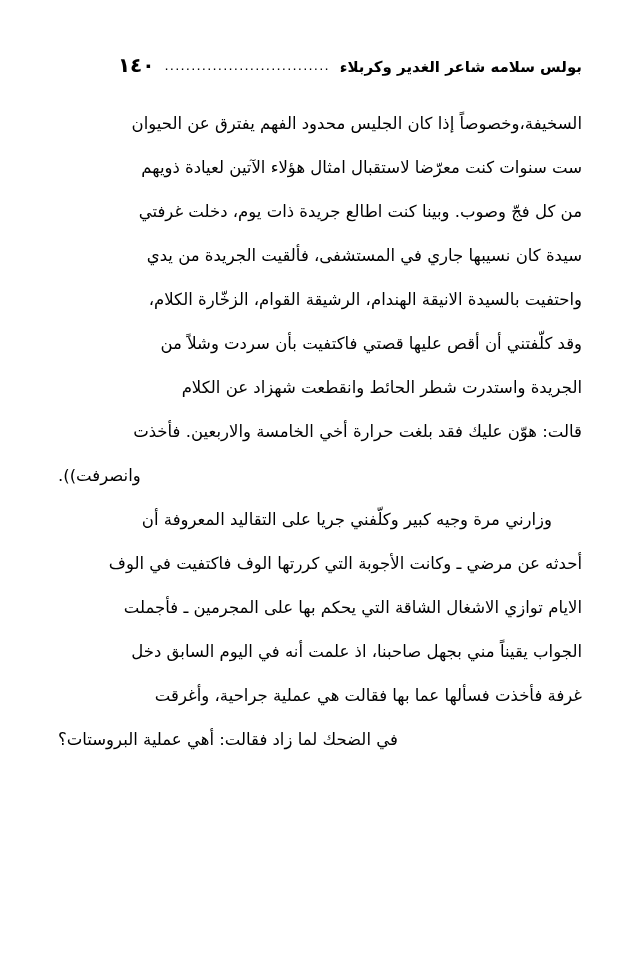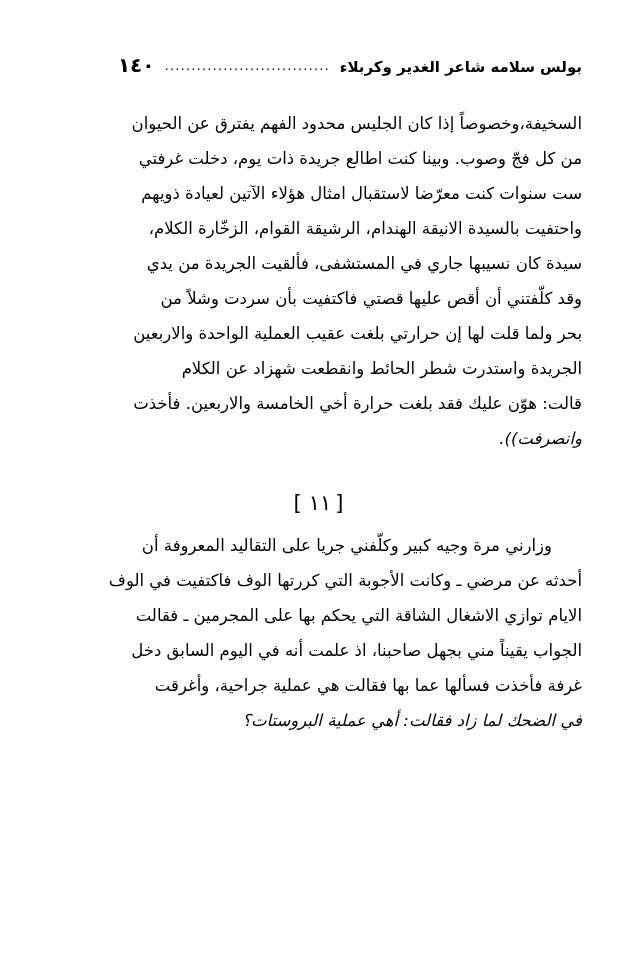--- a/index.html
+++ b/index.html
@@ -59,26 +59,25 @@
   
   .body-block {
     margin-top: 30px;
     font-size: 16.5px;
     line-height: 2.12;
     text-align: justify;
     text-justify: inter-word;
     direction: rtl;
   }
   .body-block p {
-    margin: 0 0 0 0;
+    margin: 9px 0 0 0;
     text-align: justify;
   }
   .body-block p.last-line {
-    text-align: right;
-    font-style: italic;
+    text-align: left;
   }
   
   .section-marker {
     text-align: center;
     font-size: 21px;
     letter-spacing: 3px;
     margin: 34px 0 14px 0;
     direction: rtl;
   }
   .section-marker .brk {
@@ -96,37 +95,33 @@
 
   <div class="header">
     <span class="header-title">بولس سلامه شاعر الغدير وكربلاء</span>
     <span class="header-dots">...............................</span>
     <span class="header-page">١٤٠</span>
   </div>
   <div class="header-rule"></div>
 
   <div class="body-block">
     <p>السخيفة،وخصوصاً إذا كان الجليس محدود الفهم يفترق عن الحيوان</p>
+    <p>ست سنوات كنت معرّضا لاستقبال امثال هؤلاء الآتين لعيادة ذويهم</p>
     <p>من كل فجّ وصوب. وبينا كنت اطالع جريدة ذات يوم، دخلت غرفتي</p>
-    <p>ست سنوات كنت معرّضا لاستقبال امثال هؤلاء الآتين لعيادة ذويهم</p>
+    <p>سيدة كان نسيبها جاري في المستشفى، فألقيت الجريدة من يدي</p>
     <p>واحتفيت بالسيدة الانيقة الهندام، الرشيقة القوام، الزخّارة الكلام،</p>
-    <p>سيدة كان نسيبها جاري في المستشفى، فألقيت الجريدة من يدي</p>
     <p>وقد كلّفتني أن أقص عليها قصتي فاكتفيت بأن سردت وشلاً من</p>
-    <p>بحر ولما قلت لها إن حرارتي بلغت عقيب العملية الواحدة والاربعين</p>
     <p>الجريدة واستدرت شطر الحائط وانقطعت شهزاد عن الكلام</p>
     <p>قالت: هوّن عليك فقد بلغت حرارة أخي الخامسة والاربعين. فأخذت</p>
     <p class="last-line">وانصرفت)).</p>
   </div>
 
-  <div class="section-marker">
-    <span class="brk">[</span><span>١١</span><span class="brk">]</span>
-  </div>
 
   <div class="body-block" style="margin-top:0">
     <p class="para-indent">وزارني مرة وجيه كبير وكلّفني جريا على التقاليد المعروفة أن</p>
     <p>أحدثه عن مرضي ـ وكانت الأجوبة التي كررتها الوف فاكتفيت في الوف</p>
-    <p>الايام توازي الاشغال الشاقة التي يحكم بها على المجرمين ـ فقالت</p>
+    <p>الايام توازي الاشغال الشاقة التي يحكم بها على المجرمين ـ فأجملت</p>
     <p>الجواب يقيناً مني بجهل صاحبنا، اذ علمت أنه في اليوم السابق دخل</p>
     <p>غرفة فأخذت فسألها عما بها فقالت هي عملية جراحية، وأغرقت</p>
     <p class="last-line">في الضحك لما زاد فقالت: أهي عملية البروستات؟</p>
   </div>
 
 </div>
 
 </body></html>

